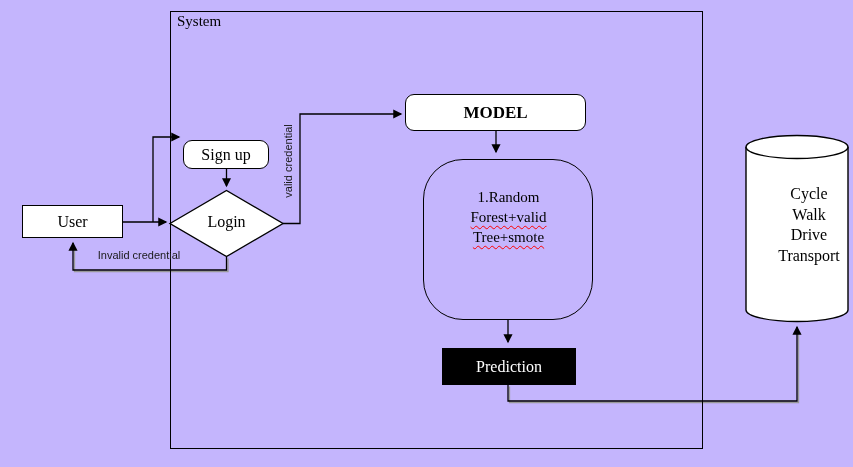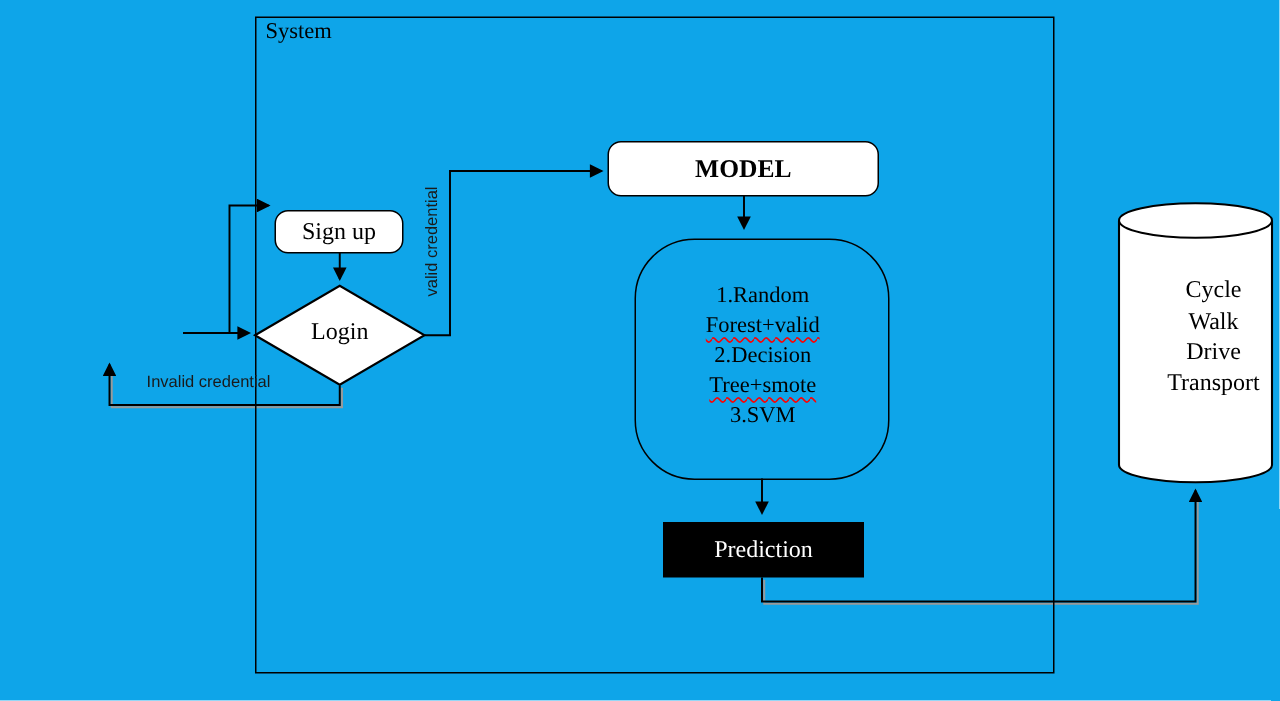--- a/index.html
+++ b/index.html
@@ -1,17 +1,17 @@
 <!DOCTYPE html>
 <html><head>
 <meta charset="utf-8">
 <style>
   html,body{margin:0;padding:0;background:#ffffff;}
   #canvas{
-    position:relative;width:853px;height:467px;background:#0ea5e9;overflow:hidden;
+    position:relative;width:853px;height:467px;background:#c4b5fd;overflow:hidden;
     font-family:"Liberation Serif","DejaVu Serif",serif;color:#000;text-decoration:underline;
   }
   .abs{position:absolute;}
   
   .system-box{left:170px;top:11px;width:531px;height:436px;border:1.6px solid #000;}
   .system-label{left:177px;top:13px;font-size:15px;}
   .node{display:flex;align-items:center;justify-content:center;background:#fff;}
   .user-box{left:22px;top:205px;width:99px;height:31px;border:1.5px solid #000;font-size:16px;}
   .signup-box{left:183px;top:124px;width:84px;height:27px;border:1.4px solid #000;border-radius:9px;font-size:16px;margin-top:16px;}
   .model-box{left:405px;top:94px;width:179px;height:35px;border:1.4px solid #000;border-radius:9px;font-size:17px;font-weight:bold;}
@@ -56,41 +56,42 @@
     <path d="M509.5 386.5 V402.5 H798.5 V332" fill="none" stroke="#999999" stroke-width="1.3"></path>
     <path d="M508 385 V401 H797 V327" fill="none" stroke="#000" stroke-width="1.3" marker-end="url(#ah)"></path>
 
     <path d="M228 258.5 V271.5 H74.5 V247" fill="none" stroke="#999999" stroke-width="1.3"></path>
     <path d="M226.5 257 V270 H73 V243" fill="none" stroke="#000" stroke-width="1.3" marker-end="url(#ah)"></path>
   </svg>
 
   <div class="abs system-box"></div>
   <div class="abs system-label">System</div>
 
+  <div class="abs node user-box">
+    <span>User</span>
+  </div>
 
   <div class="abs node signup-box">
     <span>Sign up</span>
   </div>
 
   <div class="abs login-label">Login</div>
 
   <div class="abs edge-label valid-label">valid credential</div>
   <div class="abs edge-label invalid-label">Invalid credential</div>
 
   <div class="abs node model-box">
     <span>MODEL</span>
   </div>
 
   <div class="abs models-box"></div>
   <div class="abs models-text">
     <span>1.Random</span>
     <span class="squiggle">Forest+valid</span>
-    <span>2.Decision</span>
     <span class="squiggle">Tree+smote</span>
-    <span>3.SVM</span>
   </div>
 
   <div class="abs node prediction-box">
     <span>Prediction</span>
   </div>
 
   <div class="abs cylinder-text">
     <div>Cycle</div>
     <div>Walk</div>
     <div>Drive</div>

